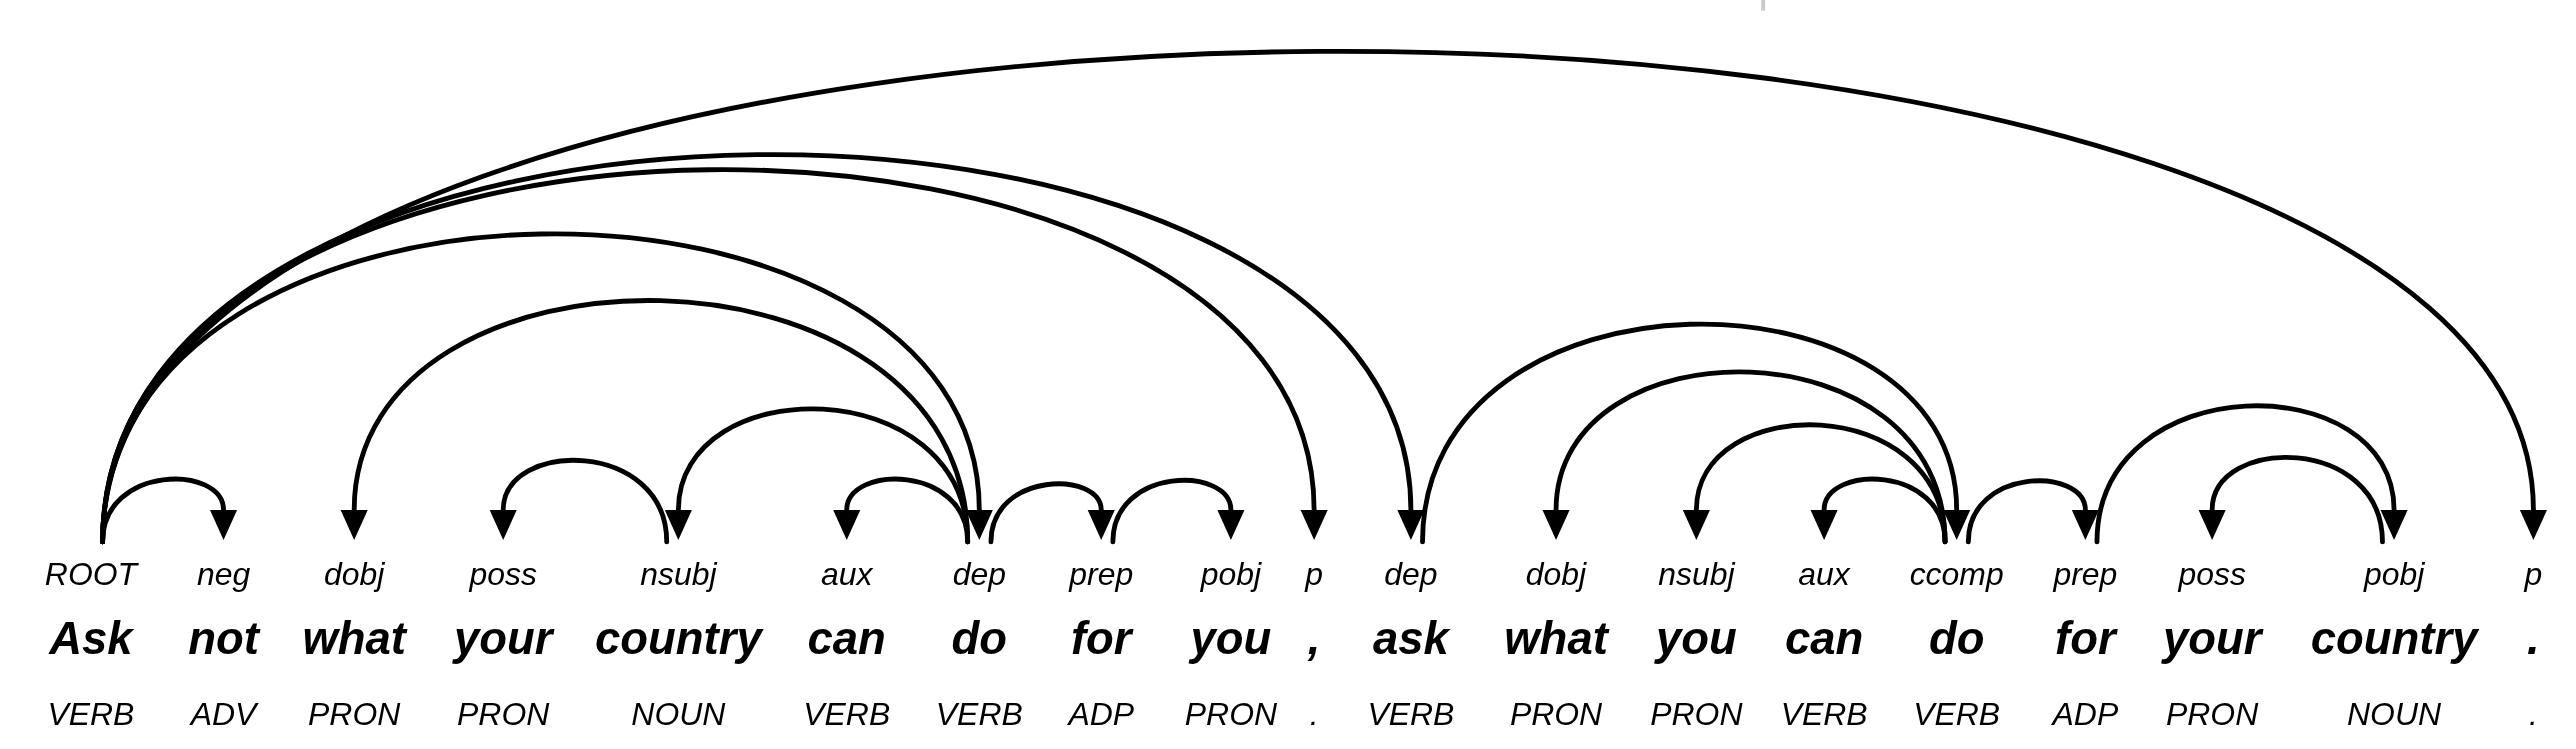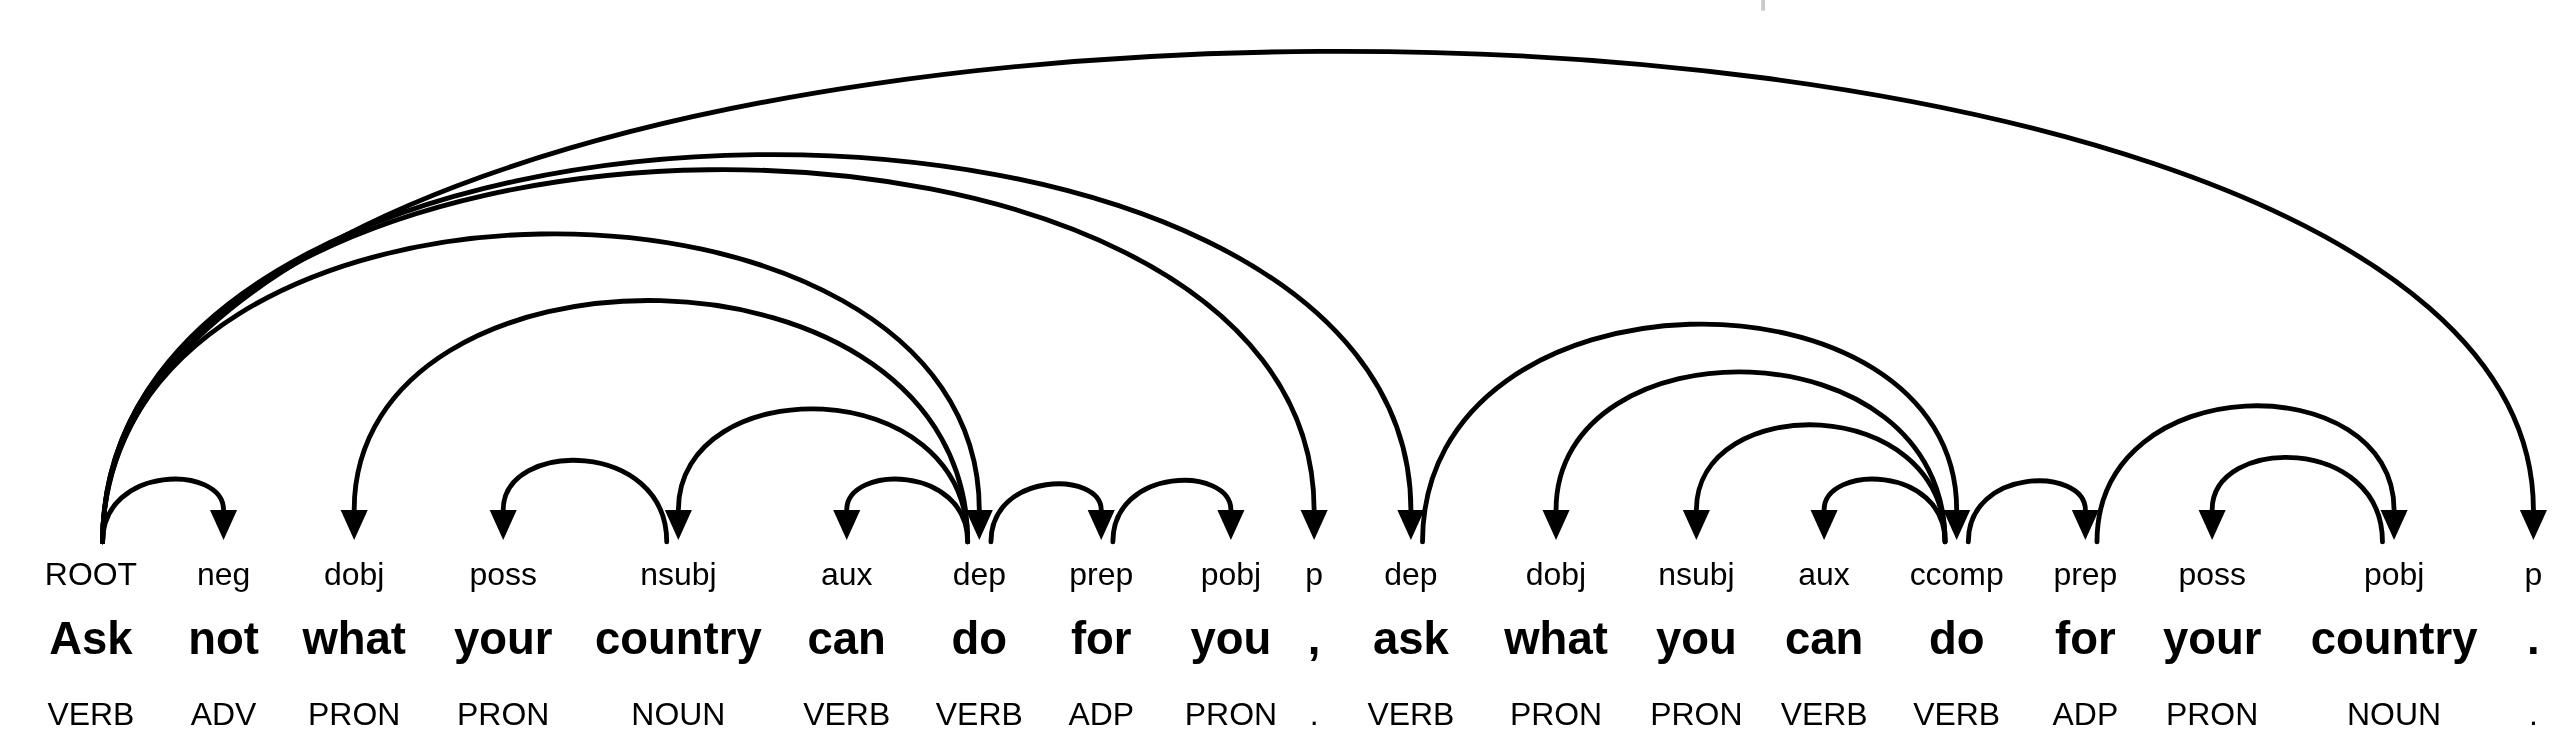--- a/index.html
+++ b/index.html
@@ -1,16 +1,16 @@
 <!DOCTYPE html>
 <html><head>
 <meta charset="utf-8">
 <style>
   html,body{margin:0;padding:0;background:#ffffff;}
-  .stage{position:relative;width:2576px;height:750px;background:#ffffff;overflow:hidden;}
+  .stage{position:relative;width:2576px;height:750px;background:#ffffff;overflow:hidden;font-style:italic;}
   svg{display:block;}
   svg text{font-family:"Liberation Sans","DejaVu Sans",sans-serif;fill:#000;}
   text.dep-label{font-size:33px;}
   text.word-label{font-size:47px;font-weight:bold;}
   text.pos-label{font-size:33px;}
   path.arc-line{fill:none;stroke:#000;stroke-width:5;stroke-linecap:round;}
   path.arc-arrowhead{fill:#000;stroke:none;}
   rect.stray{fill:#c9c9c9;}
 </style>
 </head>

